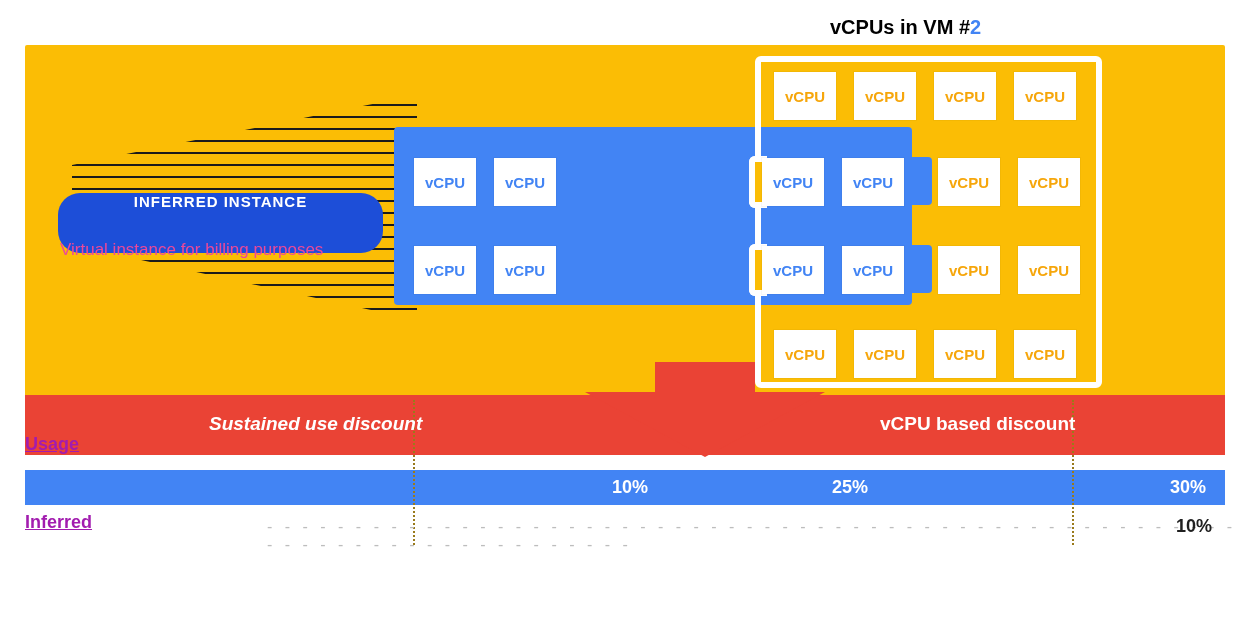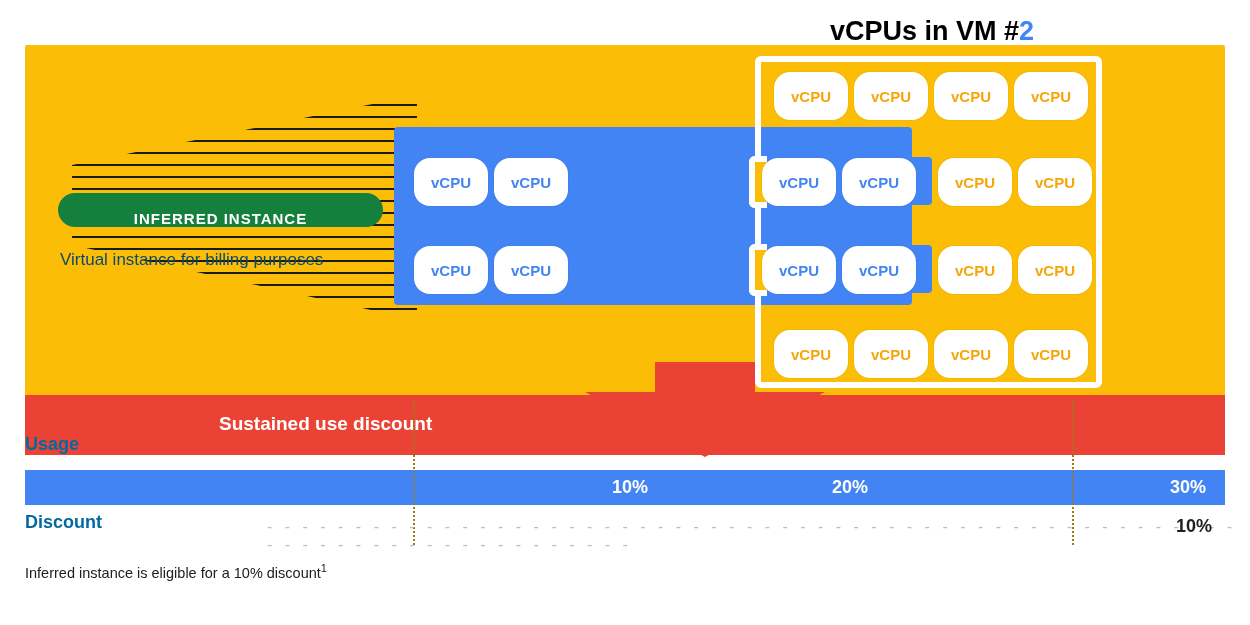--- a/index.html
+++ b/index.html
@@ -33,43 +33,43 @@
     background: #4284f4; 
   }
   .red-arrow {
     left: 585px; top: 362px;
   }
   .red-arrow svg { display:block; }
 
   
   .vm-label {
     font-weight: 700;
-    font-size: 27px;
+    font-size: 20px;
   }
   .vm-label .num { color:#4284f4; }
   .vm-label-a { left: 398px; top: 95px; }
   .vm-label-b { left: 830px; top: 16px; }
 
   
   .hatch {
     left: 72px; top: 95px; width: 345px; height: 225px;
     overflow: hidden;
   }
   .hatch svg { position:absolute; left:0; top:0; }
 
   
   .pill {
-    left: 58px; top: 193px; width: 325px; height: 34px;
-    background:#15803d; border-radius: 22px;
+    left: 58px; top: 193px; width: 325px; height: 60px;
+    background:#1d4ed8; border-radius: 22px;
     color:#ffffff; font-size:15px; font-weight:600;
-    display:flex; align-items:flex-end; justify-content:center;
+    display:flex; align-items:flex-start; justify-content:center;
     letter-spacing:1px;
   }
   .pill-sub {
-    left: 60px; top: 250px; color:#0c4a6e; font-size:17px;
+    left: 60px; top: 240px; color:#ec4899; font-size:17px;
   }
 
   
   .blue-chassis {
     left: 394px; top: 127px; width: 518px; height: 178px;
     background:#4284f4; border-radius:4px;
   }
   .blue-notch-top    { left: 910px; top: 157px; width: 22px; height: 48px; background:#4284f4; border-radius:0 4px 4px 0; }
   .blue-notch-bottom { left: 910px; top: 245px; width: 22px; height: 48px; background:#4284f4; border-radius:0 4px 4px 0; }
 
@@ -81,37 +81,36 @@
     background: transparent;
   }
   .yellow-notch-top    { left: 749px; top: 156px;  width:18px; height:52px; background:#fbbd05; border:6px solid #ffffff; border-right:none; border-radius:6px 0 0 6px; box-sizing:border-box; }
   .yellow-notch-bottom { left: 749px; top: 244px; width:18px; height:52px; background:#fbbd05; border:6px solid #ffffff; border-right:none; border-radius:6px 0 0 6px; box-sizing:border-box; }
   
   .yellow-notch-cover-t { left:761px; top:162px; width:10px; height:40px; background:#fbbd05; }
   .yellow-notch-cover-b { left:761px; top:250px; width:10px; height:40px; background:#fbbd05; }
 
   
   .vcpu {
-    width: 74px; height: 48px; background:#ffffff;
+    width: 62px; height: 48px; background:#ffffff;
     display:flex; align-items:center; justify-content:center;
     font-weight:700; font-size:15px;
     box-shadow: 0 0 0 1px rgba(0,0,0,0.03);
-    border-radius: 16px;
   }
   .vcpu.blue   { color:#4284f4; }
   .vcpu.yellow { color:#f6a60b; }
   .vcpu.shared { color:#f6a60b; } 
 
   
   .red-label { color:#ffffff; font-weight:700; font-size:19px; }
-  .red-label-left  { left: 219px; top: 413px; }
+  .red-label-left  { left: 209px; top: 413px; font-style: italic; }
   .red-label-right { left: 880px; top: 413px; }
 
   
-  .row-label { font-size:18px; color:#0369a1; font-weight:700; }
+  .row-label { font-size:18px; color:#a21caf; font-weight:700;text-decoration:underline; }
   .usage-label    { left: 25px; top: 434px; }
   .discount-label { left: 25px; top: 512px; }
 
   .pct { color:#ffffff; font-weight:700; font-size:18px; }
   .pct-10 { left: 612px;  top: 477px; }
   .pct-20 { left: 832px;  top: 477px; }
   .pct-30 { left: 1170px; top: 477px; }
 
   .disc-lead { left: 267px; top: 518px; color:#bdbdbd; font-size:16px; letter-spacing:4px; }
   .disc-10   { left: 1176px; top: 516px; color:#202020; font-weight:700; font-size:18px; }
@@ -210,27 +209,25 @@
   <div class="abs vcpu blue" style="left:842px; top:246px">vCPU</div>
   <div class="abs vcpu shared" style="left:938px; top:246px">vCPU</div>
   <div class="abs vcpu shared" style="left:1018px; top:246px">vCPU</div>
 
   <div class="abs vcpu yellow" style="left:774px; top:330px">vCPU</div>
   <div class="abs vcpu yellow" style="left:854px; top:330px">vCPU</div>
   <div class="abs vcpu yellow" style="left:934px; top:330px">vCPU</div>
   <div class="abs vcpu yellow" style="left:1014px; top:330px">vCPU</div>
 
   <div class="abs red-label red-label-left">Sustained use discount</div>
+  <div class="abs red-label red-label-right">vCPU based discount</div>
 
   <div class="abs row-label usage-label">Usage</div>
   <div class="abs pct pct-10">10%</div>
-  <div class="abs pct pct-20">20%</div>
+  <div class="abs pct pct-20">25%</div>
   <div class="abs pct pct-30">30%</div>
 
-  <div class="abs row-label discount-label">Discount</div>
+  <div class="abs row-label discount-label">Inferred</div>
   <div class="abs disc-lead">- - - - - - - - - - - - - - - - - - - - - - - - - - - - - - - - - - - - - - - - - - - - - - - - - - - - - - - - - - - - - - - - - - - - - - - - - - - -</div>
   <div class="abs disc-10">10%</div>
 
-  <div class="abs foot1">
-    <span>Inferred instance is eligible for a 10% discount</span><span class="footnote">1</span>
-  </div>
 
 </div>
 
 </body></html>

